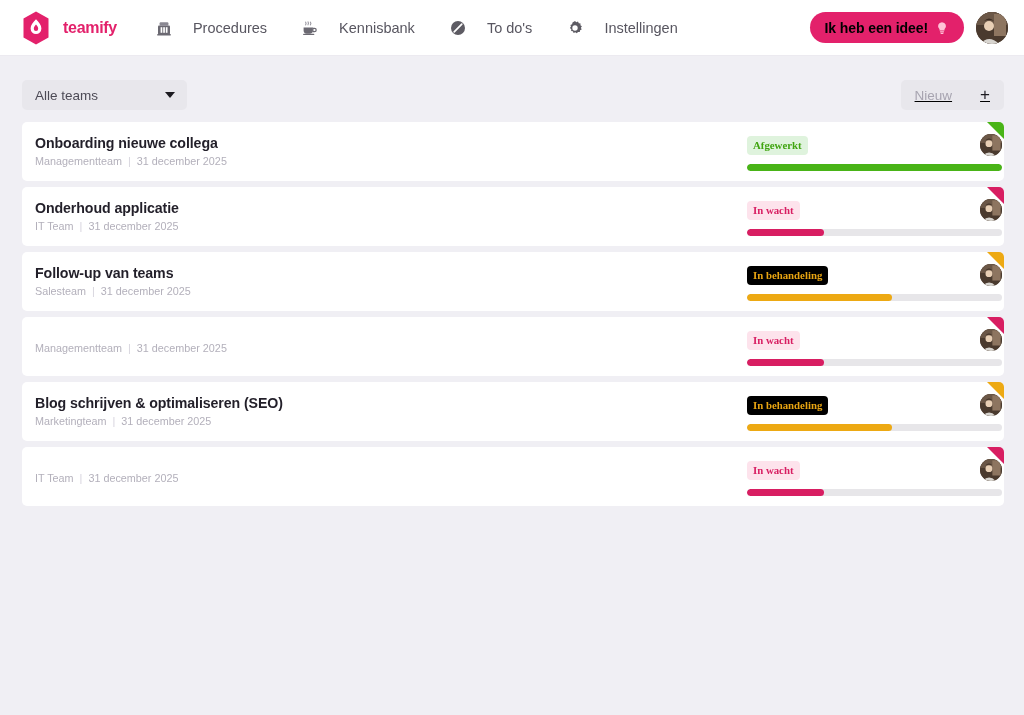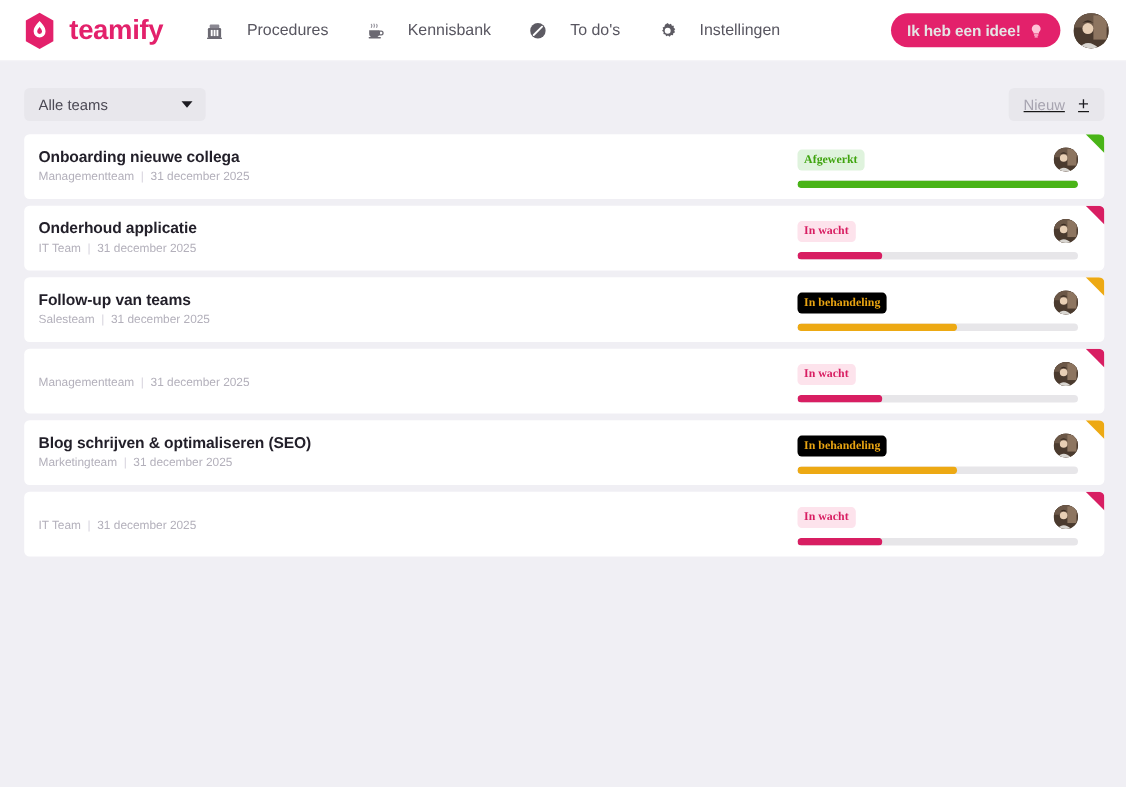--- a/index.html
+++ b/index.html
@@ -33,21 +33,21 @@
     gap: 9px;
     margin-right: 36px;
     cursor: pointer;
   }
   .logo-mark {
     width: 36px;
     height: 36px;
     display: block;
   }
   .brand-name {
-    font-size: 25px;
+    font-size: 16px;
     font-weight: bold;
     color: #e3216b;
     letter-spacing: -0.3px;
     line-height: 1;
   }
   .nav {
     display: flex;
     align-items: center;
     gap: 30px;
   }
@@ -71,21 +71,21 @@
     white-space: nowrap;
   }
   .header-right {
     margin-left: auto;
     display: flex;
     align-items: center;
     gap: 12px;
   }
   .idea-button {
     background: #e3216b;
-    color: #e5e5e5;
+    color: #000000;
     border: none;
     border-radius: 19px;
     height: 31px;
     padding: 0 15px;
     font-size: 14px;
     font-weight: bold;
     font-family: "Liberation Sans", sans-serif;
     display: flex;
     align-items: center;
     gap: 7px;
@@ -153,21 +153,21 @@
 
   .new-button {
     margin-left: auto;
     background: #e8e7ec;
     border: none;
     border-radius: 5px;
     height: 30px;
     padding: 0 14px;
     display: flex;
     align-items: center;
-    gap: 12px;
+    gap: 28px;
     cursor: pointer;
     font-family: "Liberation Sans", sans-serif;
   }
   .new-button .new-label {
     font-size: 13.5px;
     color: #a7a4b0;
   }
   .new-button .plus {
     font-size: 17px;
     color: #1c1b21;
@@ -183,21 +183,21 @@
     box-sizing: border-box;
   }
   .card {
     position: relative;
     background: #ffffff;
     border-radius: 5px;
     height: 59px;
     margin-bottom: 6px;
     display: flex;
     align-items: center;
-    padding: 0 24px 0 13px;
+    padding: 0 2px 0 13px;
     box-sizing: border-box;
     overflow: hidden;
     cursor: pointer;
   }
   .card-left {
     min-width: 0;
     flex: 1 1 auto;
   }
   .card-title {
     font-size: 14.2px;

